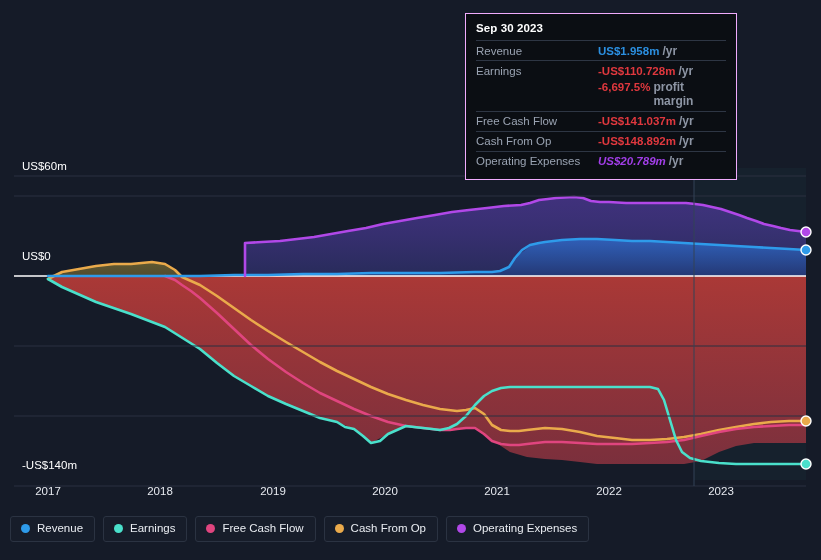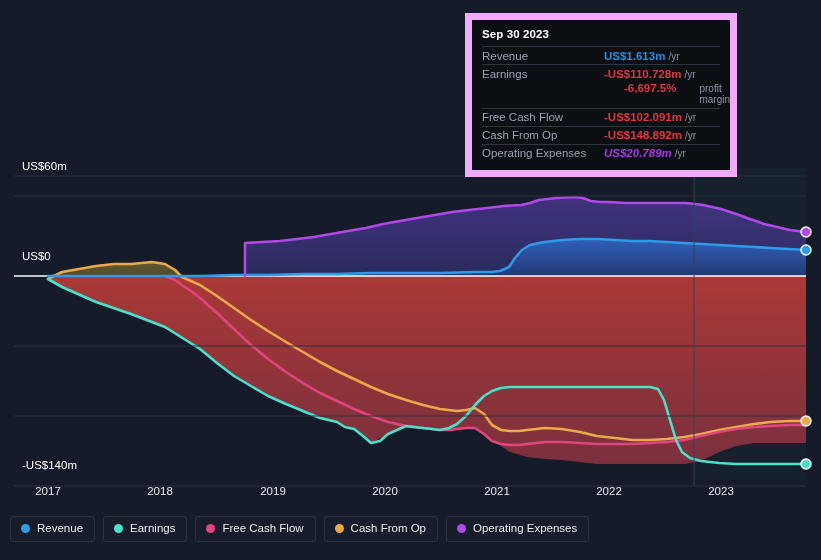--- a/index.html
+++ b/index.html
@@ -10,30 +10,30 @@
 
   
   #chart-wrap{position:absolute;left:0;top:0;width:740px;height:500px;}
   #chart-svg{display:block;}
 
   .axis-label{fill:#ffffff;font-size:11.5px;font-family:"Liberation Sans",sans-serif;}
   .xtick{fill:#e6e9ef;font-size:11.5px;font-family:"Liberation Sans",sans-serif;text-anchor:middle;}
 
   
   #tooltip{position:absolute;left:465px;top:13px;width:272px;
-           background:#0b0e13;border:7px solid #f0abfc;
+           background:#0b0e13;border:1px solid #f0abfc;
            padding:7px 10px 8px 10px;box-sizing:border-box;}
   #tooltip .tt-date{color:#ffffff;font-size:11.5px;font-weight:bold;
         padding:1px 0 6px 0;letter-spacing:.1px;}
   .tt-row{display:flex;align-items:baseline;
           border-top:1px solid #2e3644;padding:2.5px 0 2.5px 0;}
-  .tt-row.noborder{border-top:none;padding-top:0;gap:20px;}
+  .tt-row.noborder{border-top:none;padding-top:0;}
   .tt-key{width:122px;flex:0 0 122px;color:#9aa3b2;font-size:11.5px;}
   .tt-val{font-size:11.5px;font-weight:bold;white-space:nowrap;}
-  .tt-unit{color:#8d95a4;font-size:10px;font-weight:normal;margin-left:3px;}
+  .tt-unit{color:#8d95a4;font-size:12px;font-weight:bold;margin-left:3px;}
   .v-blue{color:#2b8fe0;}
   .v-red{color:#e0383e;}
   .v-purple{color:#a23ee8;font-style:italic;}
 
   
   #legend{position:absolute;left:10px;top:516px;display:flex;gap:8px;}
   .lg-item{display:flex;align-items:center;gap:7px;
            border:1px solid #2b3342;border-radius:3px;
            padding:6px 11px 6px 10px;background:#171d2a;}
   .lg-dot{width:9px;height:9px;border-radius:50%;display:block;}
@@ -182,39 +182,39 @@
       <text class="xtick" x="609" y="495">2022</text>
       <text class="xtick" x="721" y="495">2023</text>
     </svg>
   </div>
 
   <div id="tooltip">
     <div class="tt-date">Sep 30 2023</div>
 
     <div class="tt-row">
       <span class="tt-key">Revenue</span>
-      <span class="tt-val v-blue">US$1.613m</span>
+      <span class="tt-val v-blue">US$1.958m</span>
       <span class="tt-unit">/yr</span>
     </div>
 
     <div class="tt-row">
       <span class="tt-key">Earnings</span>
       <span class="tt-val v-red">-US$110.728m</span>
       <span class="tt-unit">/yr</span>
     </div>
 
     <div class="tt-row noborder">
       <span class="tt-key"></span>
       <span class="tt-val v-red">-6,697.5%</span>
       <span class="tt-unit">profit margin</span>
     </div>
 
     <div class="tt-row">
       <span class="tt-key">Free Cash Flow</span>
-      <span class="tt-val v-red">-US$102.091m</span>
+      <span class="tt-val v-red">-US$141.037m</span>
       <span class="tt-unit">/yr</span>
     </div>
 
     <div class="tt-row">
       <span class="tt-key">Cash From Op</span>
       <span class="tt-val v-red">-US$148.892m</span>
       <span class="tt-unit">/yr</span>
     </div>
 
     <div class="tt-row">

